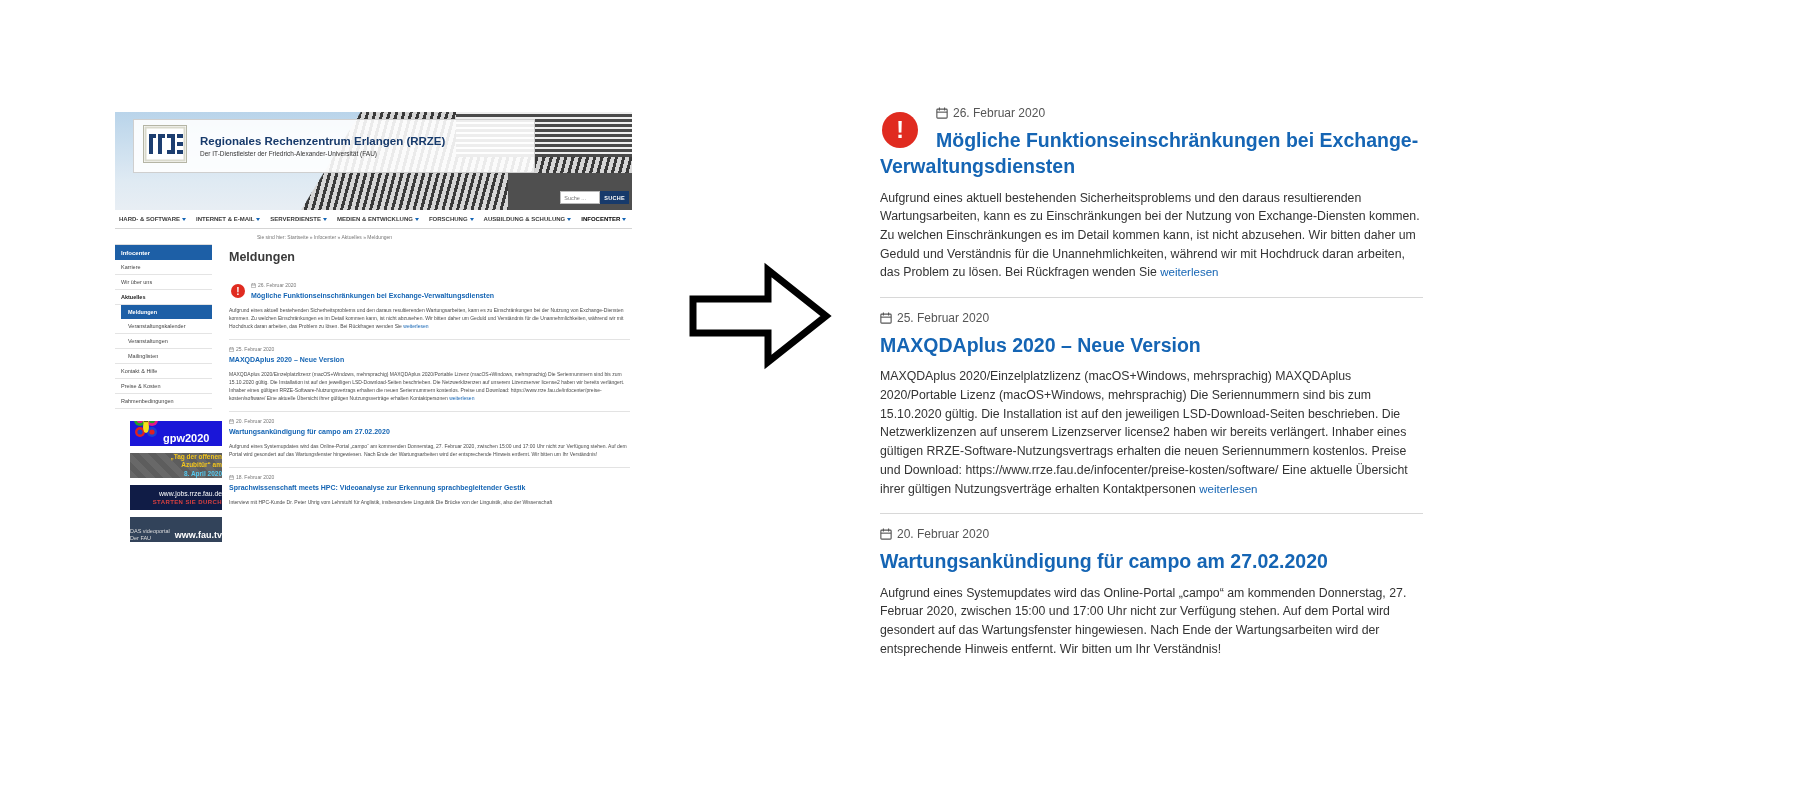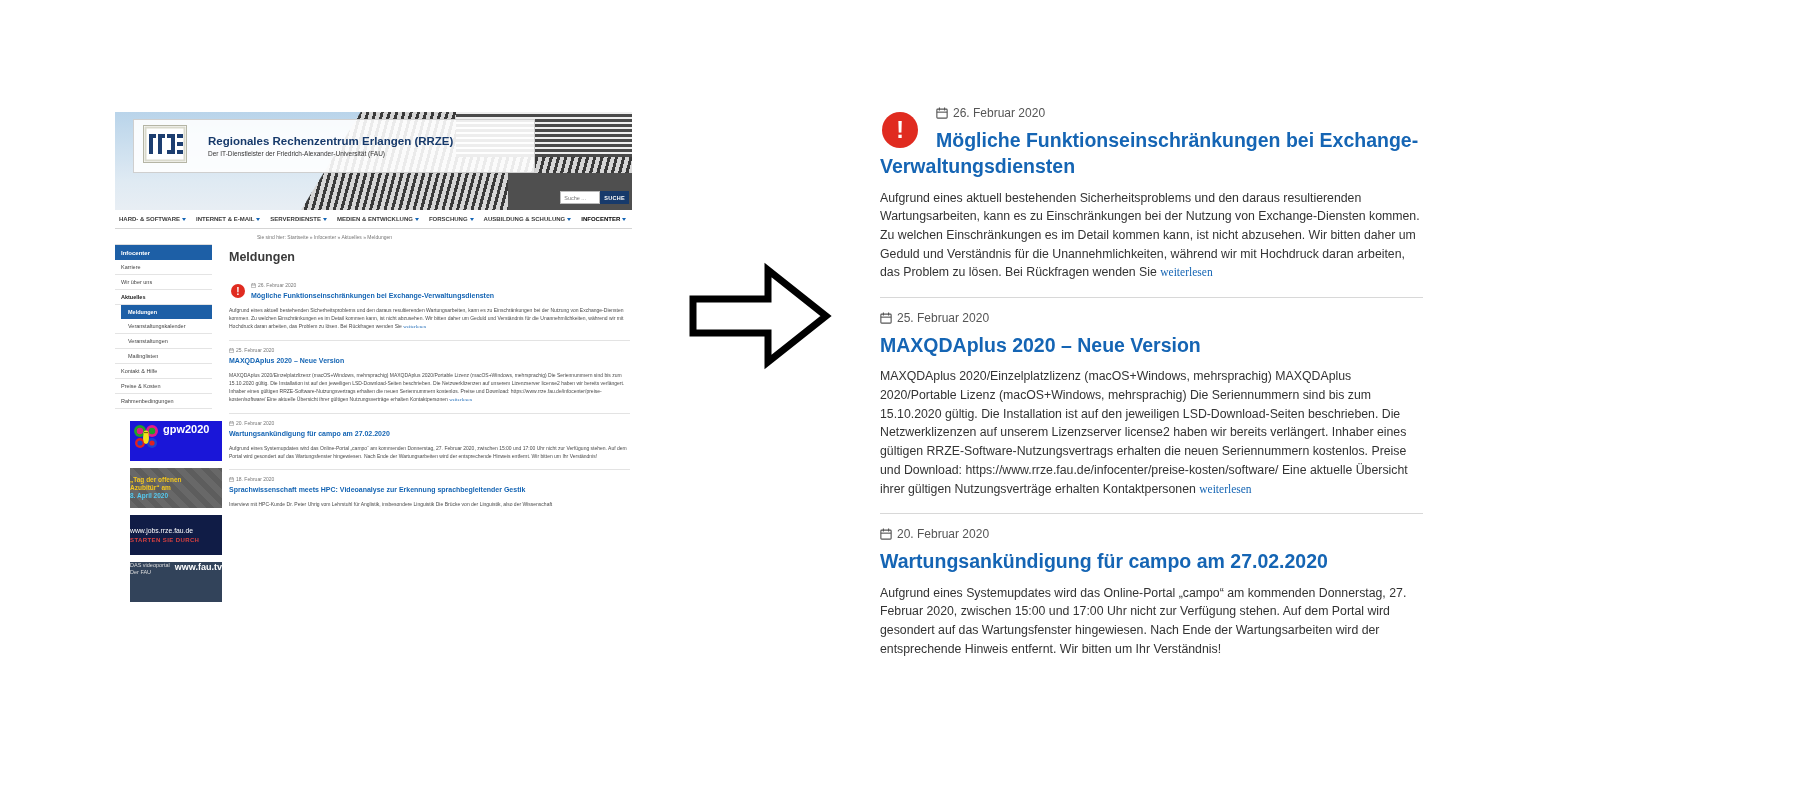--- a/index.html
+++ b/index.html
@@ -15,21 +15,21 @@
   .hdr .building { position:absolute; left:36%; top:0; right:0; bottom:0;
     background:repeating-linear-gradient(105deg,#3a3a3a 0 3px,#d6d6d6 3px 7px);
     clip-path:polygon(18% 0,100% 0,100% 100%,0 100%); }
   .hdr .blinds { position:absolute; right:0; top:0; width:34%; height:46%;
     background:repeating-linear-gradient(180deg,#efefef 0 2px,#4a4a4a 2px 5px); }
   .hdr .corner { position:absolute; right:0; bottom:0; width:24%; height:38%;
     background:#4f4f4f; }
 
   .logobox { position:absolute; left:18px; top:7px; width:402px; height:54px;
     background:rgba(255,255,255,0.9); border:1px solid #cfcfcf;
-    display:flex; align-items:center; gap:21px; padding:5px 9px; }
+    display:flex; align-items:center; gap:13px; padding:5px 9px; }
   .logomark { flex:0 0 auto; }
   .ltitle { font-size:11.5px; font-weight:bold; color:#173a6b; line-height:1.2; }
   .lsub { font-size:6.5px; color:#333; margin-top:2px; }
 
   .searchwrap { position:absolute; right:3px; bottom:6px; display:flex; height:13px; }
   .searchinput { width:40px; height:13px; border:1px solid #bbb; background:#fff;
     font-size:5.5px; color:#888; padding:0 3px; font-family:inherit; }
   .searchbtn { height:13px; background:#173a6b; color:#fff; border:none;
     font-size:5.5px; font-weight:bold; padding:0 4px; letter-spacing:0.3px; }
 
@@ -50,21 +50,21 @@
     padding:4.5px 6px; }
   .menu-it { font-size:5.5px; color:#444; padding:4px 6px;
     border-bottom:1px solid #e4e4e4; cursor:pointer; background:#fff; }
   .menu-it.bold { font-weight:bold; color:#222; }
   .menu-it.sub { padding-left:13px; }
   .menu-it.active { background:#1d5fa6; color:#fff; font-weight:bold;
     margin-left:6px; padding-left:7px; border-bottom:none; }
 
   .banners { margin:12px 0 0 15px; width:92px; display:flex;
     flex-direction:column; gap:7px; }
-  .banner { height:40px; display:flex; align-items:flex-start; cursor:pointer; overflow:hidden; }
+  .banner { height:25px; display:flex; align-items:flex-end; cursor:pointer; overflow:hidden; }
   .b-gpw { background:#1a16d8; gap:3px; padding:2px; }
   .b-gpw .btxt { color:#fff; font-size:11px; font-weight:bold; }
   .b-azubi { background:repeating-linear-gradient(45deg,#686868 0 6px,#5d5d5d 6px 12px);
     flex-direction:column; justify-content:center; line-height:1.25; }
   .b-azubi .y { color:#f2c51e; font-size:6.5px; font-weight:bold; }
   .b-azubi .c { color:#55c9ef; font-size:6.5px; font-weight:bold; }
   .b-jobs { background:#101c46; flex-direction:column; justify-content:center; line-height:1.4; }
   .b-jobs .w { color:#fff; font-size:6.8px; }
   .b-jobs .r { color:#d84040; font-size:6px; font-weight:bold; letter-spacing:0.4px; }
   .b-tv { background:#32435a; justify-content:center; line-height:1.3; }
@@ -78,21 +78,21 @@
   .mnews + .mnews { border-top:1px solid #e3e3e3; }
   .mnews .alert-s { position:absolute; left:2px; top:8px; width:14px; height:14px;
     border-radius:50%; background:#e02b20; color:#fff; font-size:10px; font-weight:bold;
     display:flex; align-items:center; justify-content:center; }
   .mnews .md { display:flex; align-items:center; gap:2px; font-size:5px; color:#777; }
   .mnews .md svg { width:5px; height:5px; }
   .mnews.withicon .md, .mnews.withicon .mh { margin-left:22px; }
   .mnews .mh { font-size:7px; font-weight:bold; color:#1565b4; margin:4px 0 7px 0;
     cursor:pointer; }
   .mnews .mb { font-size:5px; color:#4a4a4a; line-height:1.6; }
-  .more { color:#1565b4; cursor:pointer; text-decoration:none;font-family:Liberation Serif, serif; }
+  .more { color:#1565b4; cursor:pointer; text-decoration:none; }
 
   
   .bigarrow { position:absolute; left:688px; top:260px; }
 
   
   .reader { position:absolute; left:880px; top:106px; width:543px; }
   .article { position:relative; }
   .article .alert-b { position:absolute; left:2px; top:6px; width:36px; height:36px;
     border-radius:50%; background:#e02b20; color:#fff; font-size:23px; font-weight:bold;
     display:flex; align-items:center; justify-content:center; }

